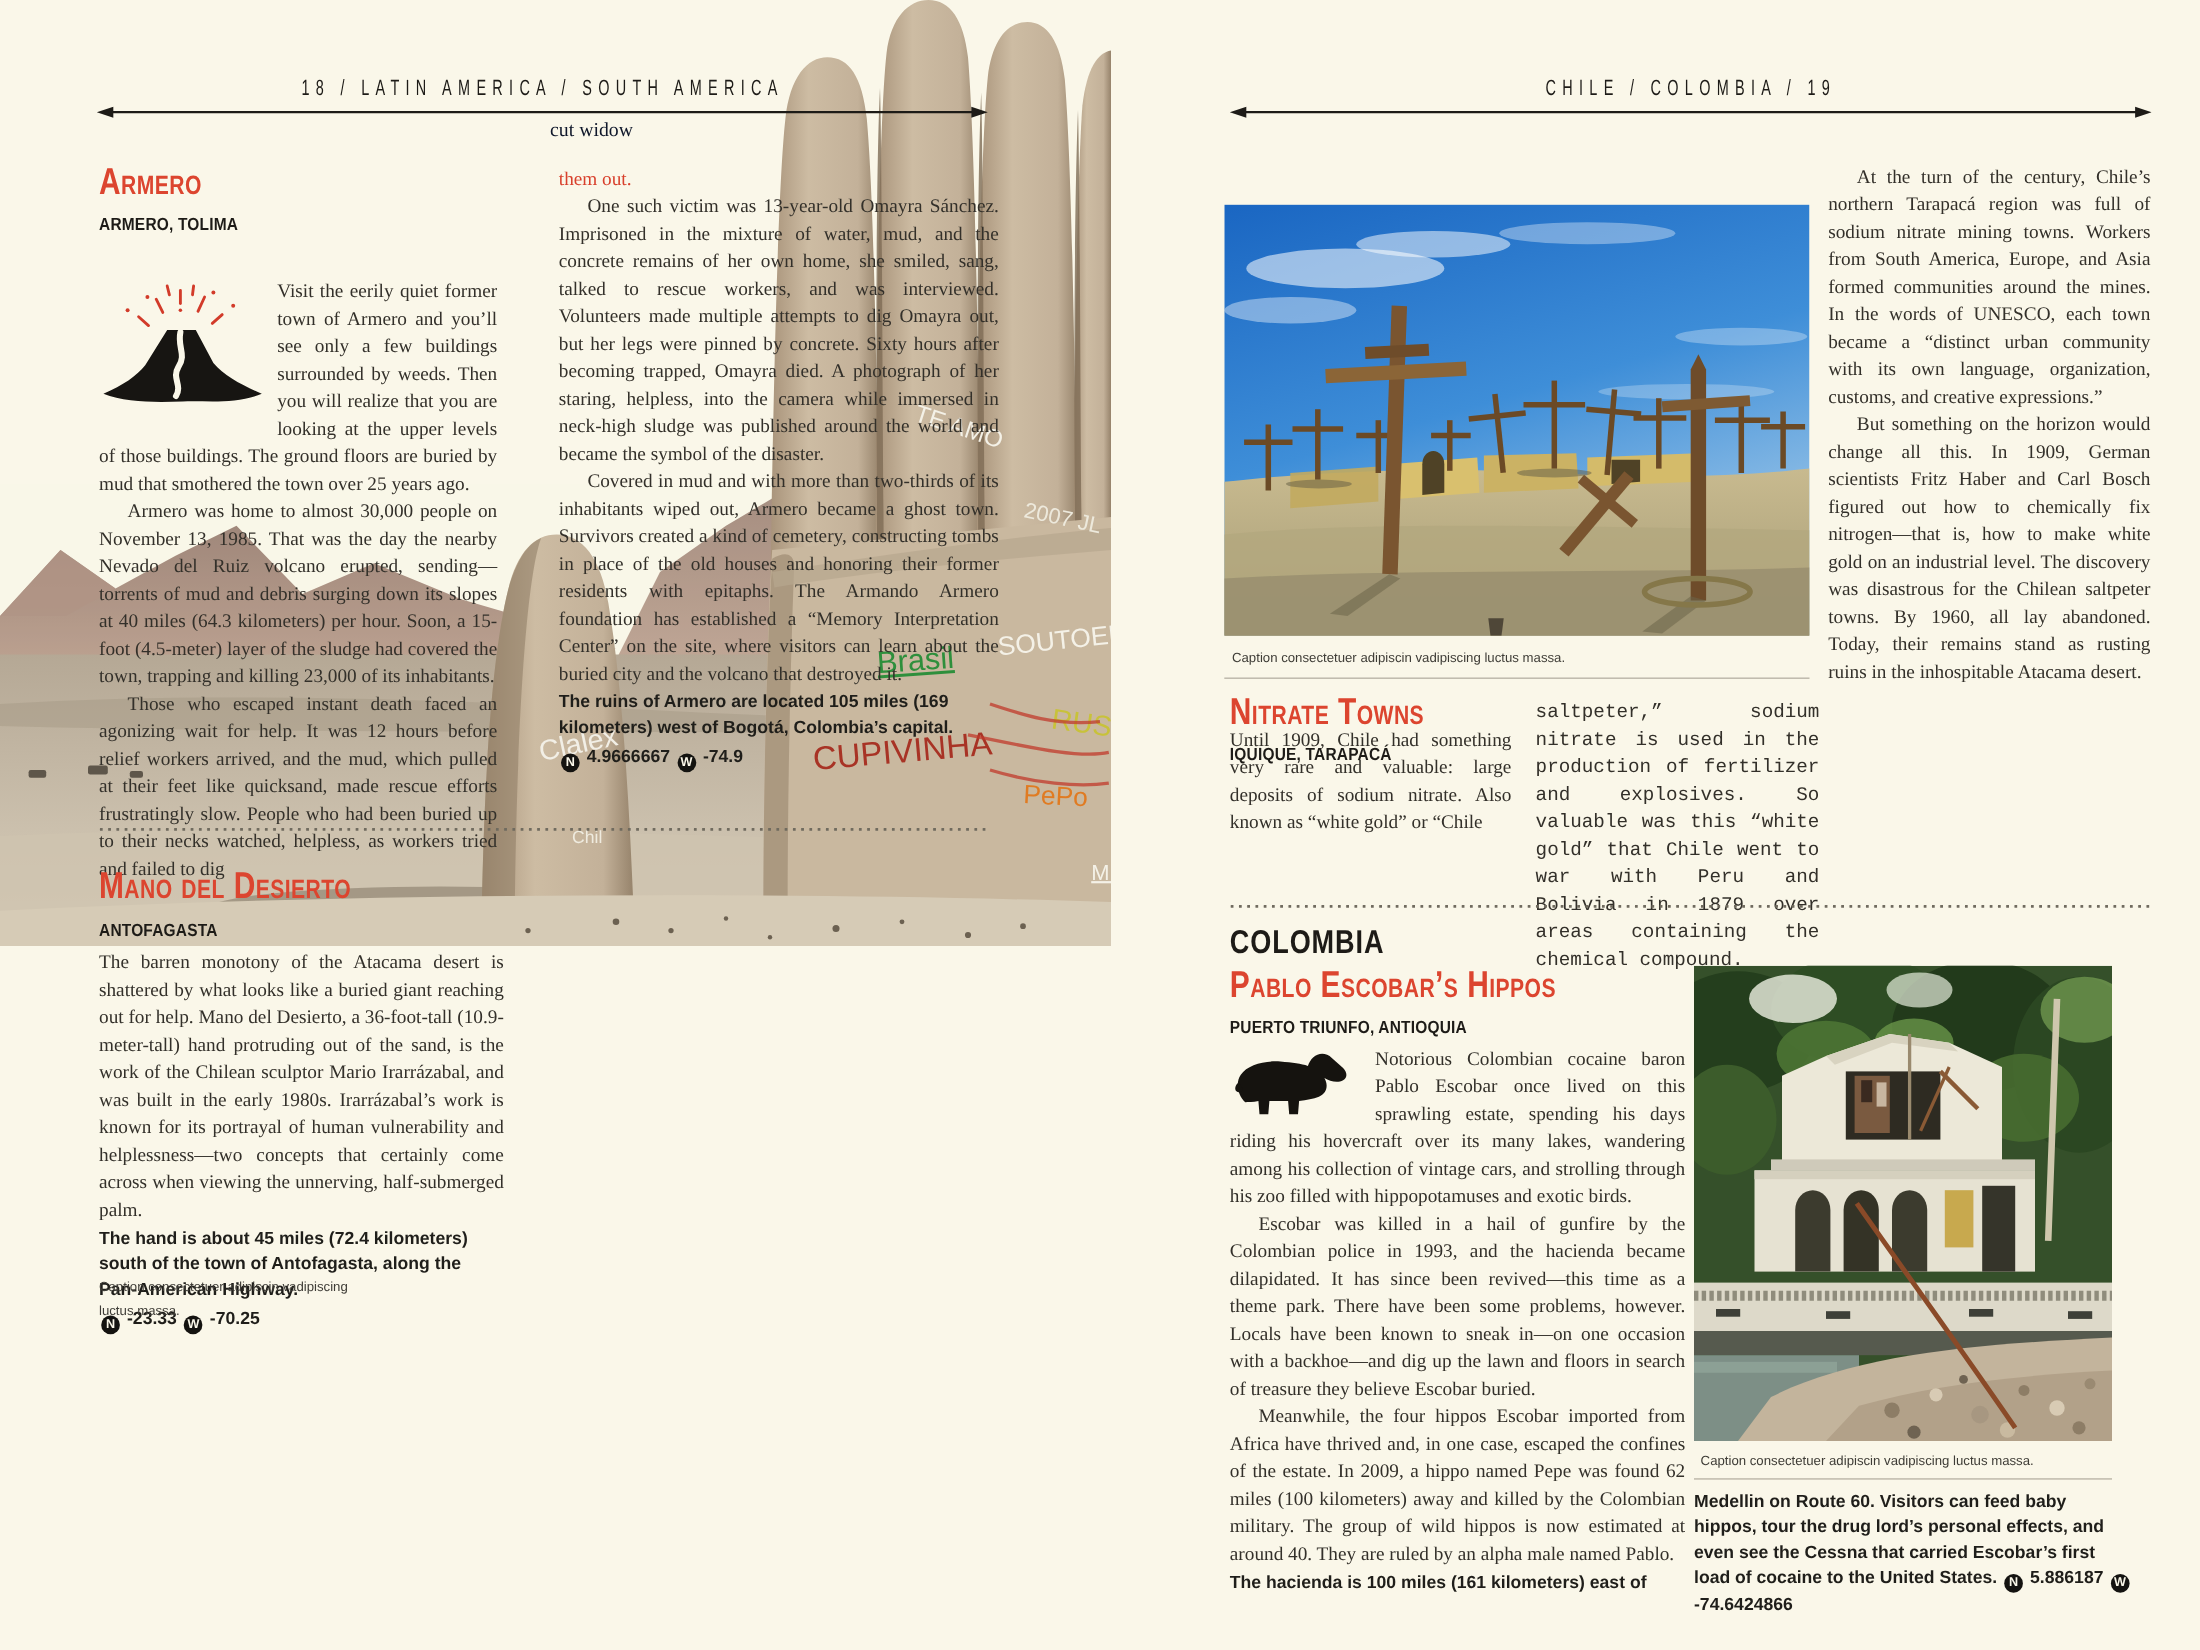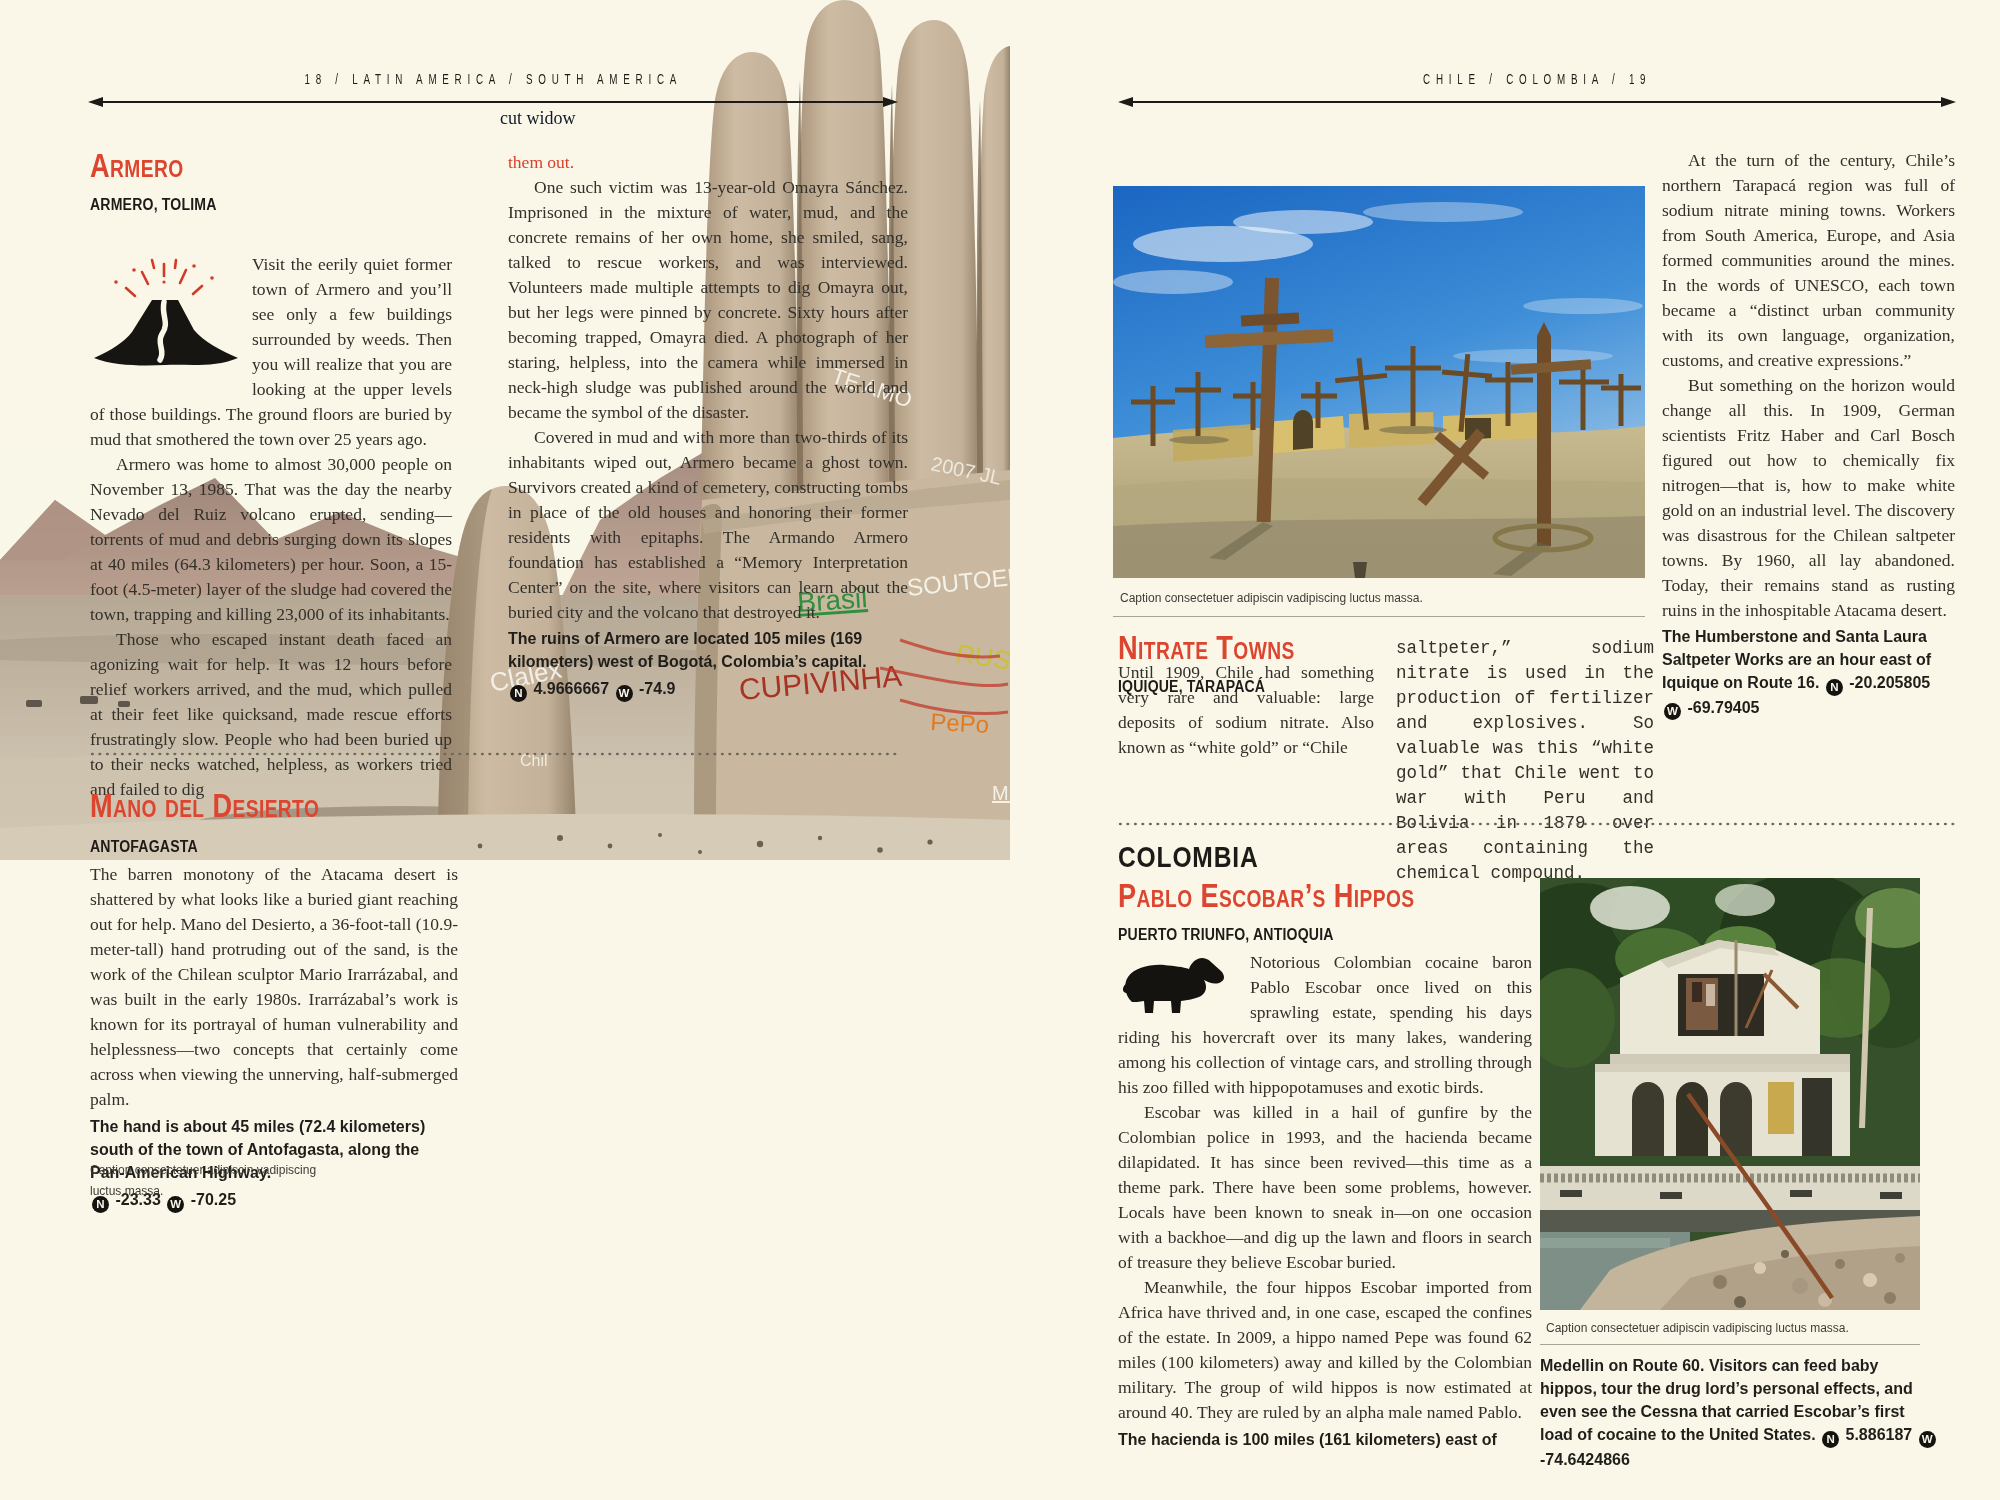--- a/index.html
+++ b/index.html
@@ -1,21 +1,21 @@
 <!DOCTYPE html>
 <html><head>
 <meta charset="utf-8">
 <style>
   html,body{margin:0;padding:0;}
   body{width:2000px;height:1500px;position:relative;background:#FAF7E9;overflow:hidden;
        font-family:"Liberation Serif","DejaVu Serif",serif;color:#33302A;}
   .abs{position:absolute;}
   .serif{font-family:"Liberation Serif","DejaVu Serif",serif;}
 
-  .folio{font-family:"Liberation Sans",sans-serif;font-size:12px;letter-spacing:7px;
+  .folio{font-family:"Liberation Sans",sans-serif;font-size:16px;letter-spacing:7px;
          color:#1D1B17;text-align:center;font-weight:500;}
   .folio .inner{display:inline-block;transform:scale(.82,1.25);transform-origin:center;}
 
   .editnote{color:#0f172a;font-size:18px;}
 
   .sec-title{color:#DC452F;font-variant:small-caps;font-weight:bold;
              font-family:"Liberation Sans",sans-serif;font-size:34px;letter-spacing:.5px;
              transform:scaleX(.8);transform-origin:0 0;white-space:nowrap;}
   .sec-loc{font-family:"Liberation Sans",sans-serif;font-weight:bold;font-size:16px;
            color:#1D1B17;letter-spacing:.2px;transform:scaleX(.88);transform-origin:0 0;white-space:nowrap;}
@@ -327,27 +327,20 @@
 <div class="abs sec-loc" style="left:1118px;top:678px;">IQUIQUE, TARAPACÁ</div>
 <div class="abs bodytext" style="left:1118px;top:660px;width:256px;font-family:Liberation Serif, serif;">
   <p>Until 1909, Chile had something very rare and valuable: large deposits of sodium nitrate. Also known as “white gold” or “Chile</p>
 </div>
 <div class="abs bodytext" style="left:1396px;top:636px;width:258px;font-family:Liberation Mono, monospace;">
   <p>saltpeter,” sodium nitrate is used in the production of fertilizer and explosives. So valuable was this “white gold” that Chile went to war with Peru and Bolivia in 1879 over areas containing the chemical compound.</p>
 </div>
 <div class="abs bodytext" style="left:1662px;top:148px;width:293px;">
   <p class="ind">At the turn of the century, Chile’s northern Tarapacá region was full of sodium nitrate mining towns. Workers from South America, Europe, and Asia formed communities around the mines. In the words of UNESCO, each town became a “distinct urban community with its own language, organization, customs, and creative expressions.”</p>
   <p class="ind">But something on the horizon would change all this. In 1909, German scientists Fritz Haber and Carl Bosch figured out how to chemically fix nitrogen—that is, how to make white gold on an industrial level. The discovery was disastrous for the Chilean saltpeter towns. By 1960, all lay abandoned. Today, their remains stand as rusting ruins in the inhospitable Atacama desert.</p>
-  <div class="dir" style="margin-top:2px;">
-    <span>The Humberstone and Santa Laura Saltpeter Works are an hour east of Iquique on Route 16.</span>
-    <span class="badge">N</span>
-    <span>-20.205805</span>
-    <span class="badge">W</span>
-    <span>-69.79405</span>
-  </div>
 </div>
 
 <div class="abs dotsep" style="left:1118px;top:822px;width:838px;"></div>
 
 <div class="abs black-head" style="left:1118px;top:840px;">COLOMBIA</div>
 <div class="abs sec-title" style="left:1118px;top:876px;">Pablo Escobar’s Hippos</div>
 <div class="abs sec-loc" style="left:1118px;top:926px;">PUERTO TRIUNFO, ANTIOQUIA</div>
 
 <div class="abs bodytext" style="left:1118px;top:950px;width:414px;">
   <div class="float-icon" style="width:120px;height:66px;margin:4px 12px 4px 0;">

